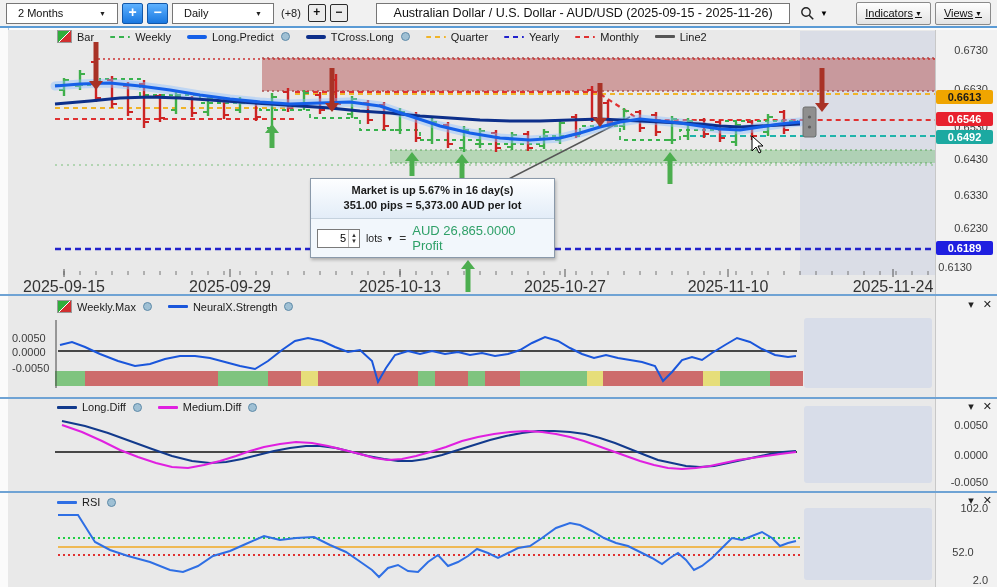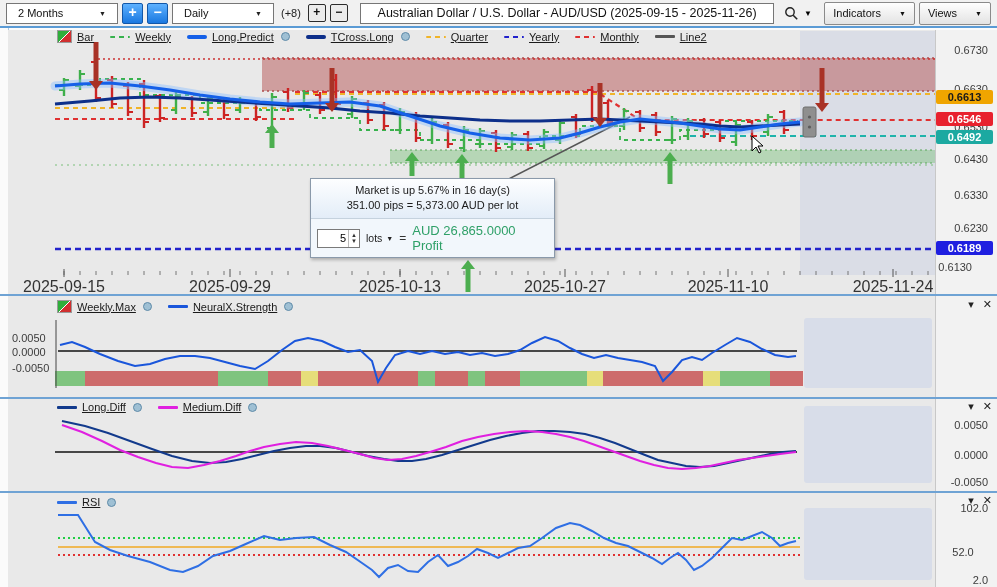--- a/index.html
+++ b/index.html
@@ -20,50 +20,50 @@
             line-height:17px;text-align:center;border-radius:2px;}
   .btn-sm{width:16px;height:16px;background:#ececec;border:1px solid #2b2b2b;
           font-size:12px;font-weight:bold;line-height:14px;text-align:center;
           border-radius:2px;color:#111;}
   .counter{font-size:11px;color:#222;margin:0 3px;}
   .title-box{width:412px;height:19px;background:#fff;border:1px solid #767676;
              font-size:12.5px;color:#111;display:flex;align-items:center;
              justify-content:center;white-space:nowrap;overflow:hidden;}
   .btn{height:21px;padding:0 8px;background:linear-gradient(#fefefe,#e3e3e3);
        border:1px solid #8a8a8a;font-size:11px;display:inline-flex;align-items:center;
-       gap:18px;border-radius:2px;color:#111;}
+       gap:2px;border-radius:2px;color:#111;text-decoration:underline;}
   .btn .caret{font-size:7px;}
   .search-wrap{display:flex;align-items:center;gap:5px;margin-left:6px;}
   
   .bg{position:absolute;z-index:0;}
   .sep{position:absolute;left:0;width:997px;height:2px;background:#6fa3d4;z-index:2;}
   
   .legend{position:absolute;display:flex;align-items:center;gap:16px;z-index:3;
           font-size:11px;color:#1a1a1a;}
-  .legend .item{display:flex;align-items:center;gap:5px;text-decoration:underline;}
+  .legend .item{display:flex;align-items:center;gap:5px;}
   .mk{display:inline-block;}
   .mk-bar{width:13px;height:11px;border:1px solid #9a9a9a;
           background:linear-gradient(135deg,#2fae3b 0 46%,#ffffff 46% 54%,#d03030 54%);}
   .mk-line{width:20px;height:3px;border-radius:1px;}
   .mk-thick{width:20px;height:4px;border-radius:2px;}
   .dot{width:7px;height:7px;border-radius:50%;background:#9fc0d4;border:1px solid #5e8aa8;
        display:inline-block;margin-left:2px;}
   .axis-label{position:absolute;font-size:11px;color:#3c3c3c;z-index:2;}
   .badge{position:absolute;width:57px;height:14px;border-radius:2px;font-size:11px;
          font-weight:bold;display:flex;align-items:center;justify-content:center;z-index:3;}
   .x-label{position:absolute;font-size:16px;color:#333;z-index:2;transform:translateX(-50%);}
   .panel-ctl{position:absolute;right:5px;display:flex;gap:9px;z-index:4;font-size:11px;
              color:#222;align-items:center;}
   .panel-ctl span{cursor:default;line-height:10px;}
   
   .tooltip{position:absolute;left:310px;top:178px;width:243px;z-index:6;
            border:1px solid #8a99aa;box-shadow:1px 2px 3px rgba(0,0,0,.25);
            background:#f6fafe;}
   .tt-top{background:linear-gradient(#fdfeff,#e3edf8);padding:4px 6px 5px;text-align:center;
-          font-size:11px;color:#1a1a1a;line-height:15px;border-bottom:1px solid #c5d2de;}
+          font-size:11px;color:#1a1a1a;line-height:15px;border-bottom:1px solid #c5d2de;font-weight:bold;}
   .tt-bottom{display:flex;align-items:center;gap:6px;padding:4px 6px;background:#f2f7fc;}
   .spin{display:flex;align-items:stretch;border:1px solid #7a7a7a;background:#fff;height:17px;}
   .spin input{width:26px;border:0;font-size:11px;text-align:right;padding:0 2px;
               font-family:"Liberation Sans",sans-serif;outline:none;}
   .spin .arrows{display:flex;flex-direction:column;justify-content:center;font-size:6px;
                 line-height:6px;padding:0 2px;border-left:1px solid #bbb;color:#333;}
   .lots{font-size:10.5px;color:#222;display:flex;align-items:center;gap:4px;}
   .lots .caret{font-size:7px;}
   .eq{font-size:12px;color:#333;}
   .profit{font-size:13px;color:#2fa068;}

